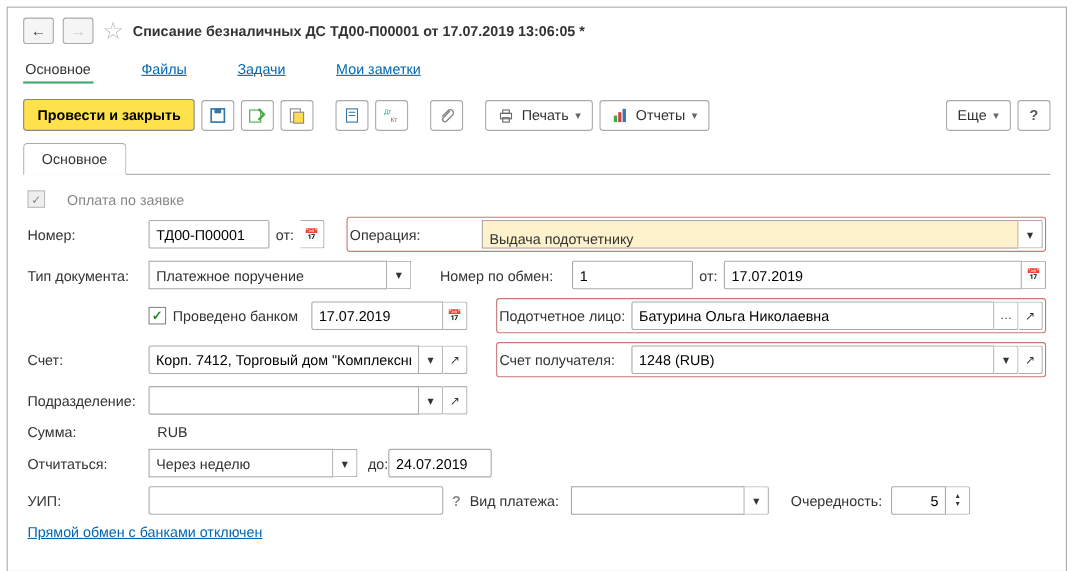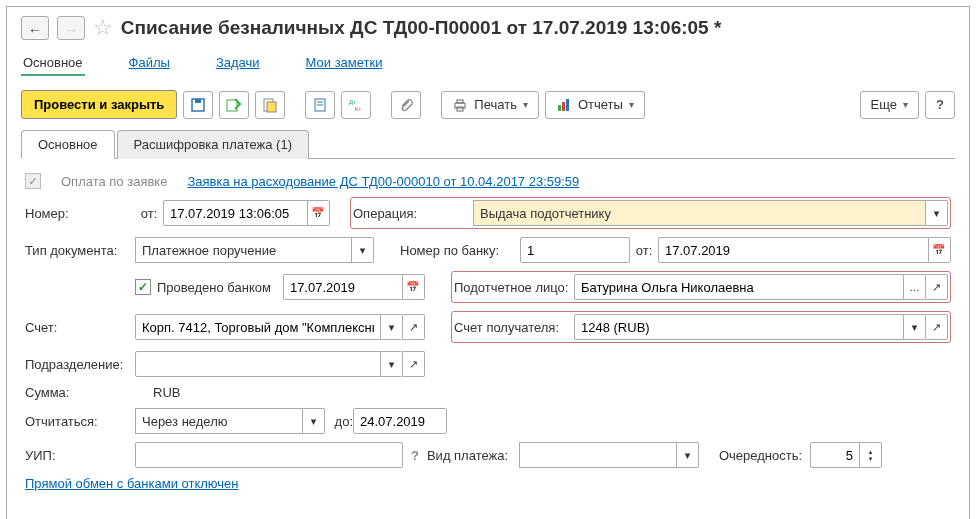--- a/index.html
+++ b/index.html
@@ -2,21 +2,21 @@
 <html><head>
 <meta charset="utf-8">
 <style>
 * { box-sizing: border-box; margin: 0; padding: 0; }
 body { font-family: Arial, sans-serif; font-size: 13px; background: #fff; color: #333; width: 976px; height: 519px; overflow: hidden; }
 .window { border: 1px solid #aaa; margin: 6px; padding: 8px 14px 14px 14px; }
 .titlebar { display: flex; align-items: center; gap: 8px; margin-bottom: 10px; }
 .nav-btn { width: 28px; height: 24px; border: 1px solid #aaa; background: #f5f5f5; border-radius: 3px; display: flex; align-items: center; justify-content: center; cursor: pointer; font-size: 14px; }
 .nav-btn.dis { color: #ccc; }
 .star { color: #bbb; font-size: 22px; cursor: pointer; }
-.title { font-size: 19px; font-weight: bold; color: #333; }
+.title { font-size: 13px; font-weight: bold; color: #333; }
 .navlinks { display: flex; gap: 18px; margin-bottom: 14px; }
 .navlinks span { color: #333; cursor: pointer; padding: 4px 2px; }
 .navlinks span.active { border-bottom: 2px solid #4a7; color: #333; font-weight: normal; }
 .navlinks span.link { color: #0066b3; text-decoration: underline; margin-left: 24px; }
 .toolbar { display: flex; align-items: center; gap: 6px; margin-bottom: 10px; }
 .btn-main { background: #ffe14b; border: 1px solid #888; padding: 6px 12px; font-weight: bold; border-radius: 3px; cursor: pointer; font-size: 13px; }
 .icon-btn { width: 30px; height: 28px; border: 1px solid #aaa; background: #fff; border-radius: 3px; display: flex; align-items: center; justify-content: center; cursor: pointer; }
 .icon-btn svg { width: 16px; height: 16px; }
 .btn-label { border: 1px solid #aaa; background: #fff; border-radius: 3px; padding: 4px 10px; display: flex; align-items: center; gap: 6px; cursor: pointer; height: 28px; }
 .spacer { flex: 1; }
@@ -29,21 +29,21 @@
 .lbl2 { width: 120px; color: #333; }
 .inp { border: 1px solid #aaa; height: 26px; padding: 0 6px; background: #fff; display: flex; align-items: center; border-radius: 2px; }
 .inp input { border: none; outline: none; width: 100%; font-size: 13px; background: transparent; }
 .inp-btn { width: 22px; height: 26px; border: 1px solid #aaa; border-left: none; background: #fff; display: flex; align-items: center; justify-content: center; cursor: pointer; font-size: 11px; border-radius: 0 2px 2px 0; }
 .inp-group { display: flex; }
 .inp-group .inp { border-radius: 2px 0 0 2px; }
 .sel { border: 1px solid #aaa; height: 26px; background: #fff; display: flex; align-items: center; padding: 0 6px; min-width: 0; }
 .chk { display: flex; align-items: center; gap: 6px; }
 .chk-box { width: 16px; height: 16px; border: 1px solid #888; background: #fff; display: flex; align-items: center; justify-content: center; color: #2a8a2a; font-size: 12px; font-weight: bold; }
 .hl-red { border: 1px solid #c77; border-radius: 3px; padding: 2px; }
-.hl-yellow { background: #fdf2cc; }
+.hl-yellow { background: #fdf2cc; align-items: flex-end; }
 .link { color: #0066b3; text-decoration: underline; cursor: pointer; }
 .chk-dis { width: 16px; height: 16px; border: 1px solid #bbb; background: #eee; display: inline-flex; align-items: center; justify-content: center; color: #888; font-size: 11px; }
 </style>
 </head>
 <body>
 
 <div class="window">
   <div class="titlebar">
     <div class="nav-btn">←</div>
     <div class="nav-btn dis">→</div>
@@ -120,37 +120,35 @@
     <div class="spacer"></div>
     <div class="btn-label">
       <span>Еще</span>
       <span style="font-size:10px;color:#666">▾</span>
     </div>
     <div class="icon-btn" style="font-weight:bold;color:#555">?</div>
   </div>
 
   <div class="tabs">
     <div class="tab active">Основное</div>
-    <div class="tab">Расшифровка платежа (1)</div>
   </div>
 
   <div class="form">
     <div class="row">
       <span class="chk-dis">✓</span>
       <span style="margin:0 20px;color:#888">Оплата по заявке</span>
-      <span class="link">Заявка на расходование ДС ТД00-000010 от 10.04.2017 23:59:59</span>
     </div>
 
     <div class="row">
       <div class="lbl">Номер:</div>
+      <div class="inp" style="width:110px">
+          <input value="ТД00-П00001" style="">
+        </div>
       <div style="width:28px;text-align:center">от:</div>
       <div class="inp-group">
-        <div class="inp" style="width:145px">
-            <input value="17.07.2019 13:06:05" style="">
-          </div>
         <div class="inp-btn">📅</div>
       </div>
       <div style="width:20px"></div>
       <div class="hl-red" style="display:flex;align-items:center;flex:1">
         <div class="lbl2">Операция:</div>
         <div class="inp-group" style="flex:1">
           <div class="sel hl-yellow" style="flex:1">
               <span>Выдача подотчетнику</span>
             </div>
           <div class="inp-btn">▾</div>
@@ -160,21 +158,21 @@
 
     <div class="row">
       <div class="lbl">Тип документа:</div>
       <div class="inp-group" style="width:239px">
         <div class="sel" style="flex:1">
             <span>Платежное поручение</span>
           </div>
         <div class="inp-btn">▾</div>
       </div>
       <div style="width:26px"></div>
-      <div class="lbl2">Номер по банку:</div>
+      <div class="lbl2">Номер по обмен:</div>
       <div class="inp" style="width:110px">
           <input value="1" style="">
         </div>
       <div style="width:28px;text-align:center">от:</div>
       <div class="inp-group" style="flex:1">
         <div class="inp" style="flex:1">
             <input value="17.07.2019" style="">
           </div>
         <div class="inp-btn">📅</div>
       </div>
@@ -234,21 +232,21 @@
         <div class="inp" style="flex:1">
             <input value="" style="">
           </div>
         <div class="inp-btn">▾</div>
         <div class="inp-btn">↗</div>
       </div>
     </div>
 
     <div class="row">
       <div class="lbl">Сумма:</div>
-      <div style="margin-left:18px">RUB</div>
+      <div style="margin-left:8px">RUB</div>
     </div>
 
     <div class="row">
       <div class="lbl">Отчитаться:</div>
       <div class="inp-group" style="width:190px">
         <div class="sel" style="flex:1">
             <span>Через неделю</span>
           </div>
         <div class="inp-btn">▾</div>
       </div>

